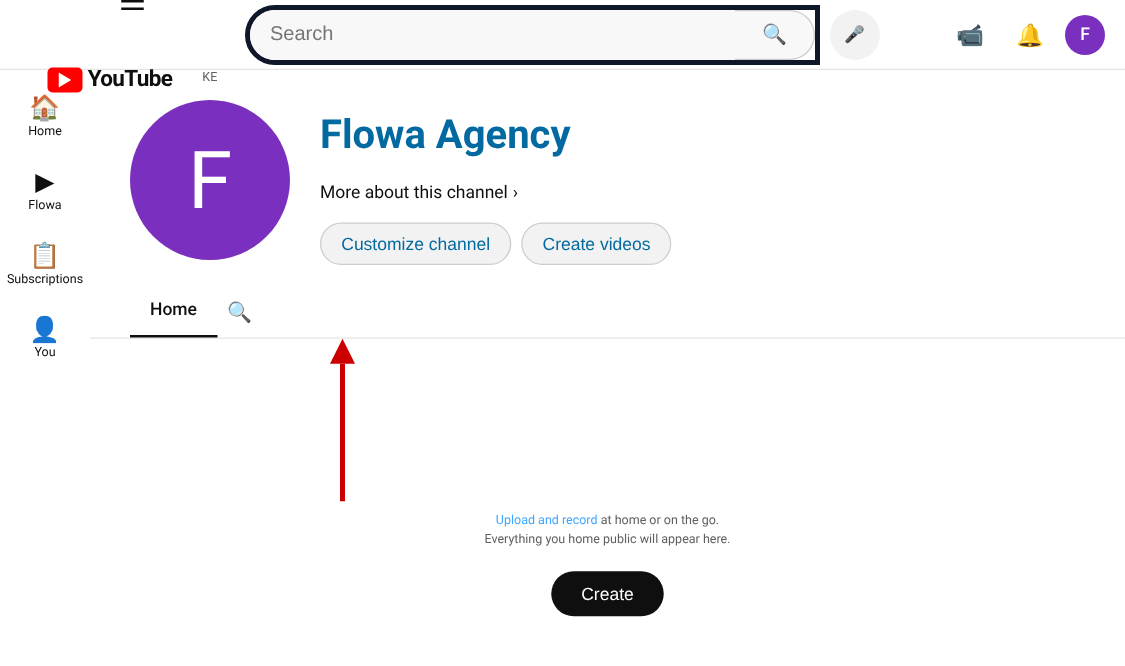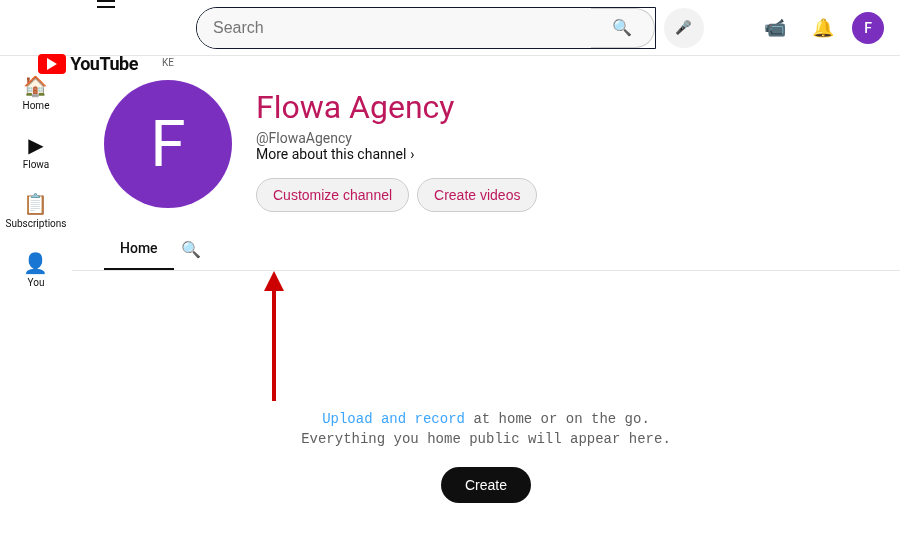--- a/index.html
+++ b/index.html
@@ -14,21 +14,21 @@
     .topbar-left { display: flex; align-items: center; gap: 32px; min-width: 180px; flex-direction: column; }
     .hamburger { display: flex; flex-direction: column; gap: 4px; cursor: pointer; padding: 8px; border-radius: 50%; }
     .hamburger span { width: 18px; height: 2px; background: #0f0f0f; display: block; }
     .youtube-logo { display: flex; align-items: center; gap: 4px; text-decoration: none; }
     .yt-icon { background: #ff0000; border-radius: 4px; width: 28px; height: 20px; display: flex; align-items: center; justify-content: center; }
     .yt-icon::after { content: ''; border-left: 10px solid #fff; border-top: 6px solid transparent; border-bottom: 6px solid transparent; }
     .yt-text { font-size: 18px; font-weight: 700; letter-spacing: -0.5px; color: #0f0f0f; }
     .yt-country { font-size: 10px; color: #606060; align-self: flex-start; margin-top: 4px; padding-left: 20px; }
 
     .topbar-center { flex: 1; display: flex; align-items: center; justify-content: center; gap: 8px; max-width: 600px; margin: 0 auto; }
-    .search-form { display: flex; align-items: center; flex: 1; border: 1px solid #0f172a; border-radius: 40px 0 0 40px / 40px 0 0 40px; overflow: visible; }
+    .search-form { display: flex; align-items: center; flex: 1; border: 4px solid #0f172a; border-radius: 40px 0 0 40px / 40px 0 0 40px; overflow: visible; }
     .search-input {
       flex: 1; height: 40px; border: none; outline: none;
       padding: 0 16px; font-size: 16px; border-radius: 40px 0 0 40px;
       background: #f8f8f8;
     }
     .search-btn {
       height: 40px; width: 64px; background: #f8f8f8; border: 1px solid #ccc;
       border-left: none; border-radius: 0 40px 40px 0; cursor: pointer;
       display: flex; align-items: center; justify-content: center;
     }
@@ -53,40 +53,40 @@
     .sidebar-label { font-size: 10px; color: #0f0f0f; }
 
     
     .main { margin-top: 56px; margin-left: 72px; padding: 0; }
 
     
     .channel-header { padding: 24px 32px 0 32px; display: flex; align-items: flex-start; gap: 24px; }
     .channel-avatar { width: 128px; height: 128px; border-radius: 50%; background: #7b2fbf; display: flex; align-items: center; justify-content: center; flex-shrink: 0; }
     .channel-avatar-letter { font-size: 64px; color: #fff; font-weight: 400; }
     .channel-info { padding-top: 8px; }
-    .channel-name { font-size: 32px; font-weight: 400; color: #be185d; }
+    .channel-name { font-size: 32px; font-weight: 700; color: #0369a1; }
     .channel-handle { font-size: 14px; color: #606060; margin-top: 4px; }
-    .channel-more { display: flex; align-items: center; gap: 4px; font-size: 14px; color: #0f0f0f; cursor: pointer; margin-top: 0; }
+    .channel-more { display: flex; align-items: center; gap: 4px; font-size: 14px; color: #0f0f0f; cursor: pointer; margin-top: 20px; }
     .channel-more-chevron { font-size: 14px; }
     .channel-actions { display: flex; gap: 8px; margin-top: 16px; }
     .channel-btn {
       padding: 8px 16px; border-radius: 20px; border: 1px solid #ccc;
-      background: #f2f2f2; font-size: 14px; cursor: pointer; font-weight: 500; color: #be185d;
+      background: #f2f2f2; font-size: 14px; cursor: pointer; font-weight: 500; color: #0369a1;
     }
 
     
     .channel-tabs { display: flex; align-items: center; gap: 0; padding: 0 32px; margin-top: 16px; border-bottom: 1px solid #e5e5e5; }
     .tab { padding: 12px 16px; font-size: 14px; cursor: pointer; color: #606060; border-bottom: 2px solid transparent; font-weight: 500; }
     .tab.active { color: #0f0f0f; border-bottom: 2px solid #0f0f0f; }
     .tab-search-icon { padding: 8px; cursor: pointer; color: #606060; display: flex; align-items: center; }
 
     
     .empty-state { display: flex; flex-direction: column; align-items: center; justify-content: center; padding: 80px 32px 32px; text-align: center; }
     .empty-title { font-size: 16px; font-weight: 600; color: #0f0f0f; margin-bottom: 8px; }
-    .empty-subtitle { font-size: 14px; color: #606060; margin-bottom: 4px; font-family: Liberation Mono, monospace; }
+    .empty-subtitle { font-size: 10px; color: #606060; margin-bottom: 4px; }
     .empty-subtitle a { color: #3ea6ff; text-decoration: none; }
     .empty-create-btn {
       margin-top: 16px; padding: 10px 24px; background: #0f0f0f; color: #fff;
       border: none; border-radius: 20px; font-size: 14px; font-weight: 500; cursor: pointer; text-align: right;
     }
   </style>
 </head>
 <body>
 
 <div class="topbar">
@@ -148,21 +148,20 @@
 </div>
 
 <div class="main">
 
   <div class="channel-header">
     <div class="channel-avatar">
       <span class="channel-avatar-letter">F</span>
     </div>
     <div class="channel-info">
       <div class="channel-name">Flowa Agency</div>
-      <div class="channel-handle">@FlowaAgency</div>
       <div class="channel-more">
         <span>More about this channel</span>
         <span class="channel-more-chevron">›</span>
       </div>
       <div class="channel-actions">
         <button class="channel-btn">Customize channel</button>
         <button class="channel-btn">Create videos</button>
       </div>
     </div>
   </div>

